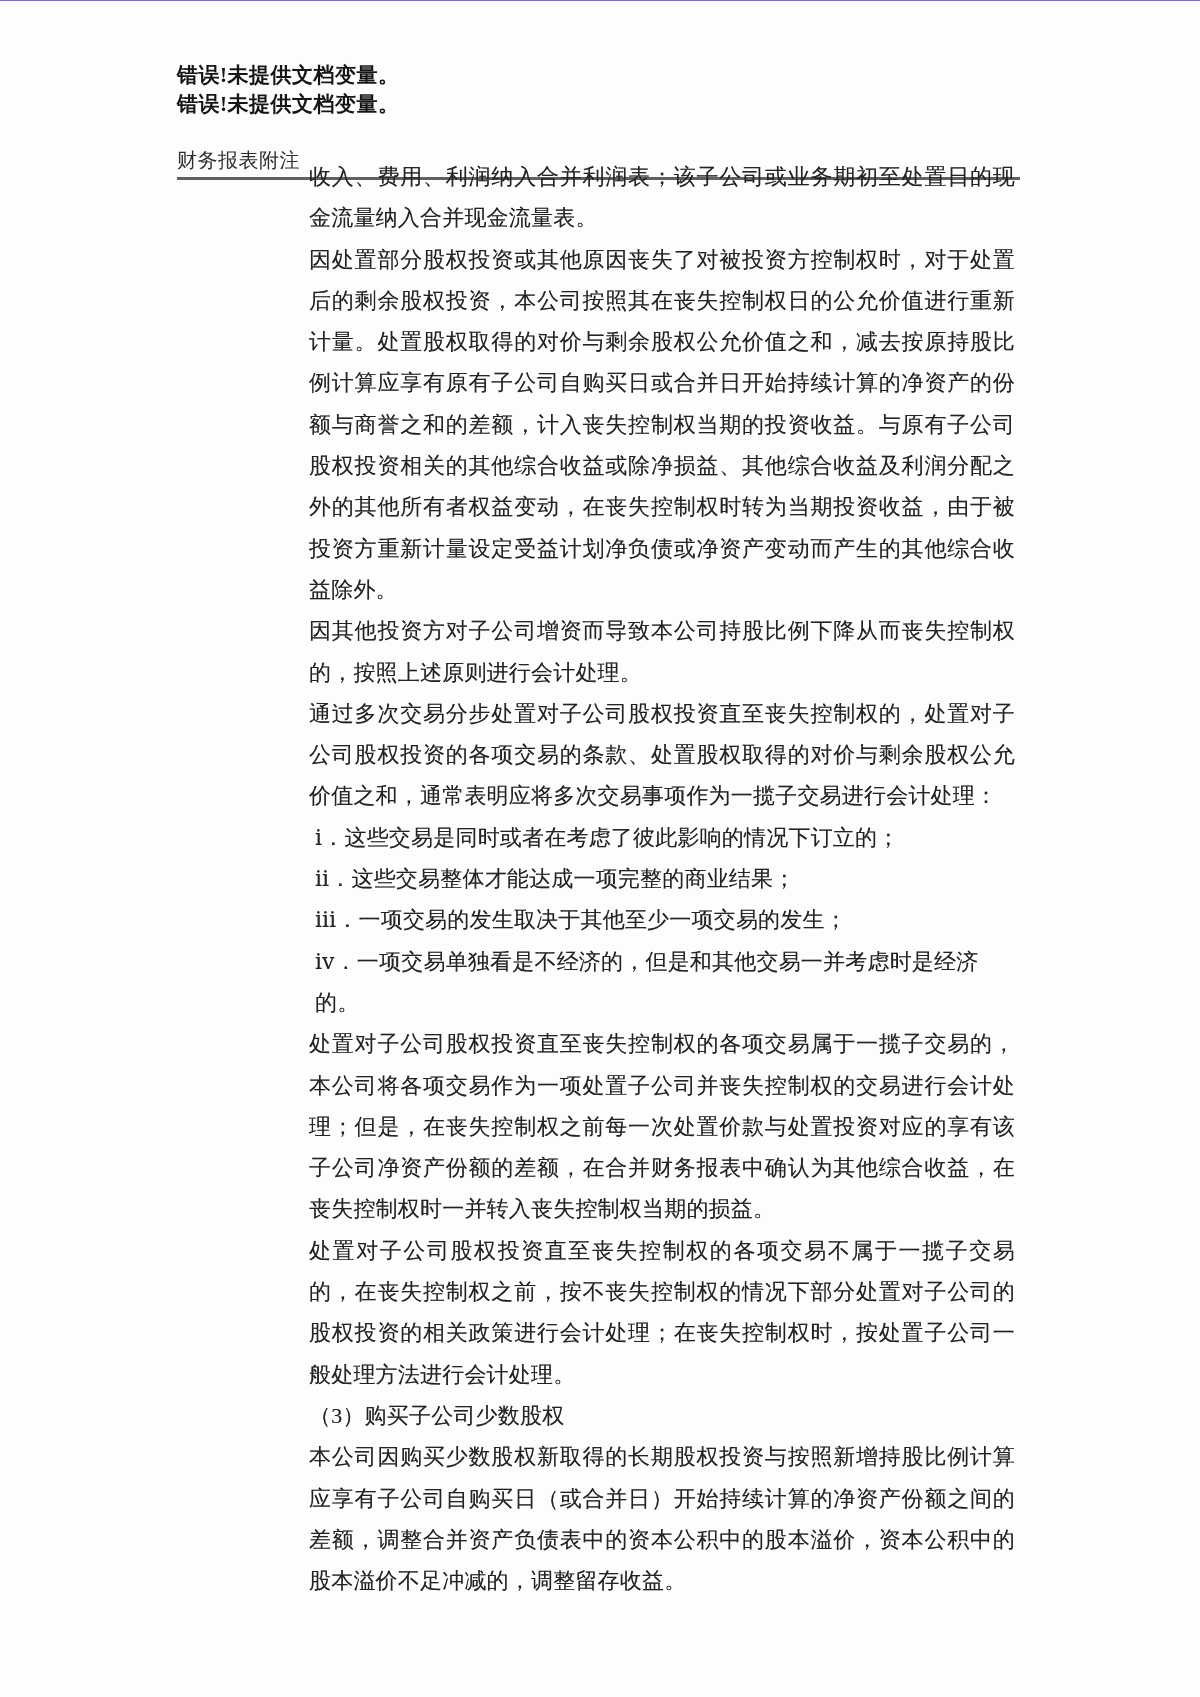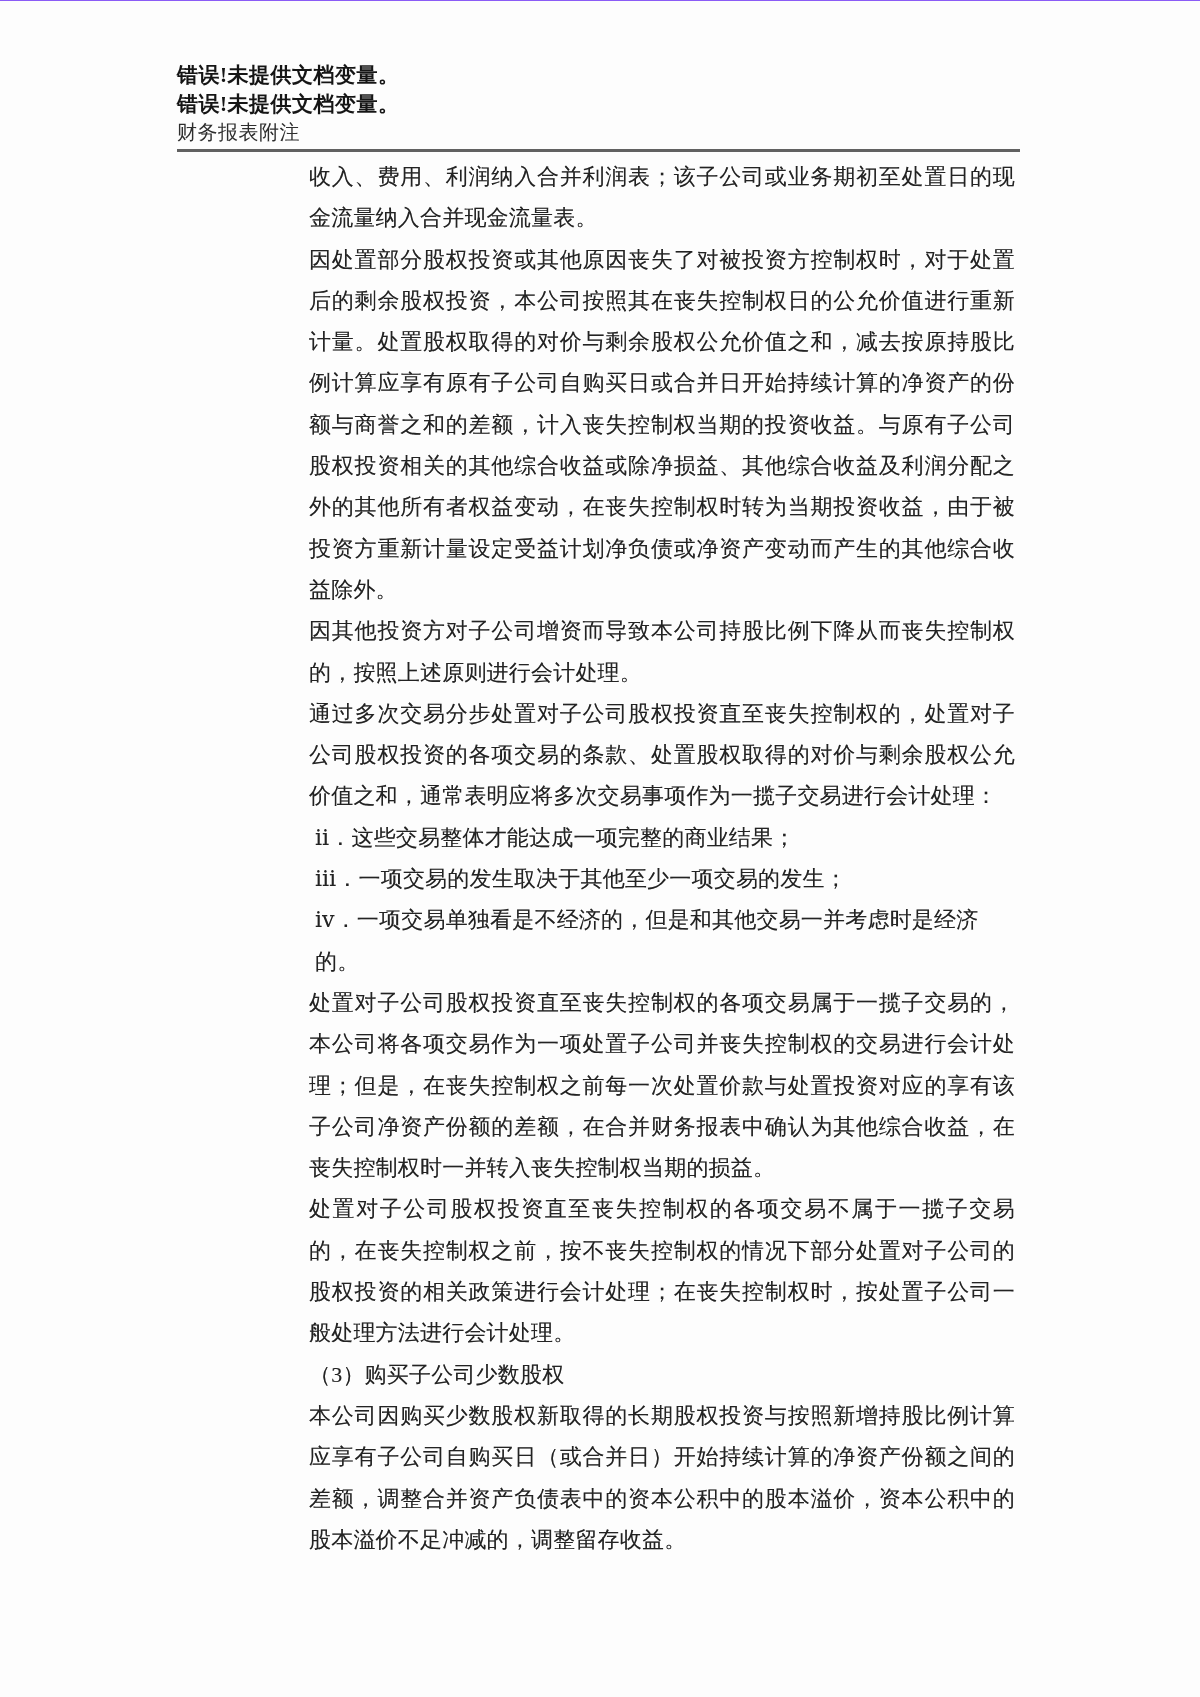--- a/index.html
+++ b/index.html
@@ -30,20 +30,21 @@
     line-height: 29px;
     color: #151515;
     letter-spacing: 0.5px;
   }
   .hdr-title {
     font-weight: normal;
     font-size: 20px;
     line-height: 27px;
     color: #2e2e2e;
     letter-spacing: 0.5px;
+    margin-top: 28px;
   }
   .hdr-rule {
     margin-top: 3px;
     height: 3px;
     width: 100%;
     background: #616161;
   }
   
   .doc-body {
     position: absolute;
@@ -77,20 +78,21 @@
     <div class="hdr-bold">错误!未提供文档变量。</div>
     <div class="hdr-title">财务报表附注</div>
     <div class="hdr-rule"></div>
   </header>
 
   <main class="doc-body">
     <p>收入、费用、利润纳入合并利润表；该子公司或业务期初至处置日的现金流量纳入合并现金流量表。</p>
     <p>因处置部分股权投资或其他原因丧失了对被投资方控制权时，对于处置后的剩余股权投资，本公司按照其在丧失控制权日的公允价值进行重新计量。处置股权取得的对价与剩余股权公允价值之和，减去按原持股比例计算应享有原有子公司自购买日或合并日开始持续计算的净资产的份额与商誉之和的差额，计入丧失控制权当期的投资收益。与原有子公司股权投资相关的其他综合收益或除净损益、其他综合收益及利润分配之外的其他所有者权益变动，在丧失控制权时转为当期投资收益，由于被投资方重新计量设定受益计划净负债或净资产变动而产生的其他综合收益除外。</p>
     <p>因其他投资方对子公司增资而导致本公司持股比例下降从而丧失控制权的，按照上述原则进行会计处理。</p>
     <p>通过多次交易分步处置对子公司股权投资直至丧失控制权的，处置对子公司股权投资的各项交易的条款、处置股权取得的对价与剩余股权公允价值之和，通常表明应将多次交易事项作为一揽子交易进行会计处理：</p>
+    <p class="roman-item">ⅰ．这些交易是同时或者在考虑了彼此影响的情况下订立的；</p>
     <p class="roman-item">ⅱ．这些交易整体才能达成一项完整的商业结果；</p>
     <p class="roman-item">ⅲ．一项交易的发生取决于其他至少一项交易的发生；</p>
     <p class="roman-item">ⅳ．一项交易单独看是不经济的，但是和其他交易一并考虑时是经济的。</p>
     <p>处置对子公司股权投资直至丧失控制权的各项交易属于一揽子交易的，本公司将各项交易作为一项处置子公司并丧失控制权的交易进行会计处理；但是，在丧失控制权之前每一次处置价款与处置投资对应的享有该子公司净资产份额的差额，在合并财务报表中确认为其他综合收益，在丧失控制权时一并转入丧失控制权当期的损益。</p>
     <p>处置对子公司股权投资直至丧失控制权的各项交易不属于一揽子交易的，在丧失控制权之前，按不丧失控制权的情况下部分处置对子公司的股权投资的相关政策进行会计处理；在丧失控制权时，按处置子公司一般处理方法进行会计处理。</p>
     <p>（3）购买子公司少数股权</p>
     <p>本公司因购买少数股权新取得的长期股权投资与按照新增持股比例计算应享有子公司自购买日（或合并日）开始持续计算的净资产份额之间的差额，调整合并资产负债表中的资本公积中的股本溢价，资本公积中的股本溢价不足冲减的，调整留存收益。</p>
   </main>
 
 </div>

